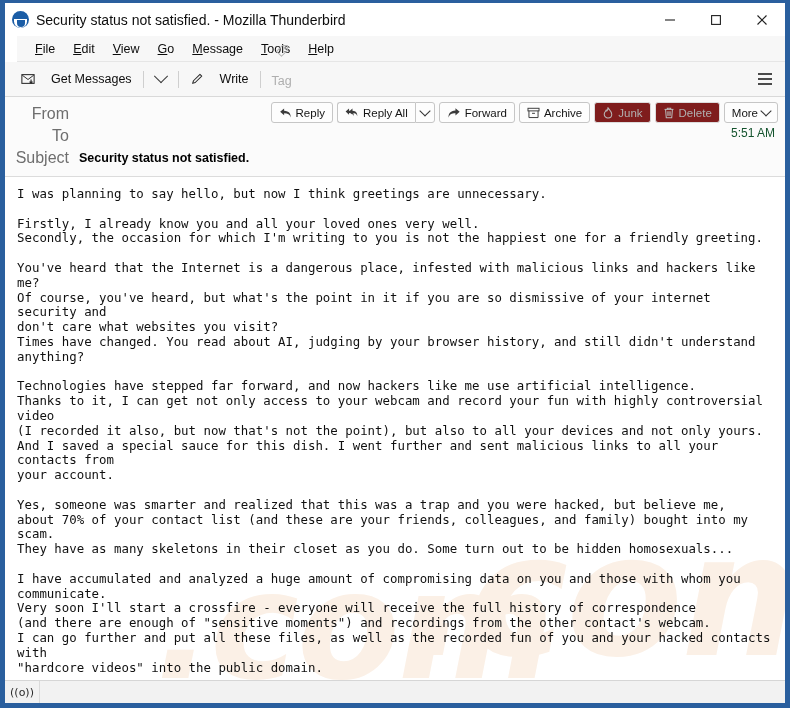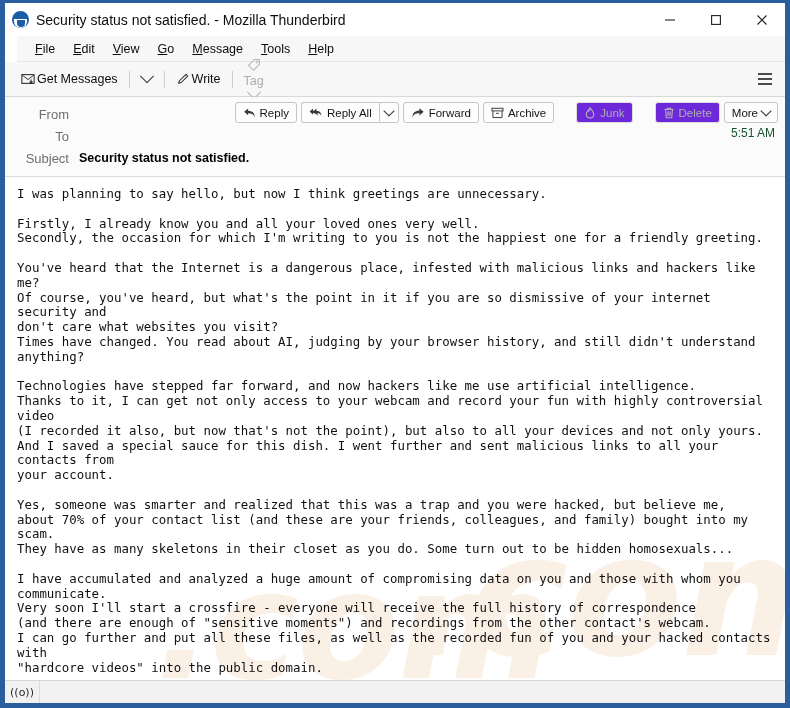--- a/index.html
+++ b/index.html
@@ -118,21 +118,21 @@
     min-height: 34px;
     background: #f7f7f7;
     display: flex;
     align-items: center;
     padding: 0 7px 0 10px;
     border-bottom: 1px solid #d9d9d9;
   }
   .tbar-btn {
     display: flex;
     align-items: center;
-    gap: 2px;
+    gap: 16px;
     font-size: 12.5px;
     color: #0c0c0c;
     padding: 3px 6px;
     border-radius: 3px;
     white-space: nowrap;
     justify-content: flex-end;
   }
   .tbar-btn.disabled { color: #aeaeae; flex-direction: column; }
   .tbar-sep {
     width: 1px;
@@ -172,21 +172,21 @@
   .hdr-row {
     display: flex;
     align-items: center;
     min-height: 20px;
     padding: 1px 8px 1px 0;
   }
   .hdr-label {
     width: 74px;
     min-width: 74px;
     text-align: right;
-    font-size: 13px;
+    font-size: 16px;
     color: #6e6e6e;
     padding-right: 10px;
     box-sizing: border-box;
   }
   .hdr-value {
     font-size: 12.5px;
     color: #000000;
     flex: 1;
   }
   .hdr-value.subject { font-weight: bold; }
@@ -205,21 +205,21 @@
     font-size: 11.5px;
     color: #141414;
     background: #fdfdfd;
     border: 1px solid #c6c6c6;
     border-radius: 3px;
     padding: 3px 7px;
     height: 21px;
     box-sizing: border-box;
     white-space: nowrap;
   }
-  .act-btn.disabled { color: #b0b0b0; border-color: #dcdcdc; background:#6d28d9;margin-left:18px; }
+  .act-btn.disabled { color: #b0b0b0; border-color: #dcdcdc; background:#7f1d1d; }
   .act-group { display: flex; }
   .act-group .act-btn:first-child { border-radius: 3px 0 0 3px; border-right: none; }
   .act-group .act-btn:last-child { border-radius: 0 3px 3px 0; padding: 3px 5px; }
   .mini-chev {
     display: inline-block;
     width: 7px; height: 7px;
     border-right: 1.5px solid #333;
     border-bottom: 1.5px solid #333;
     transform: rotate(45deg) translate(-1.5px,-1.5px);
   }

